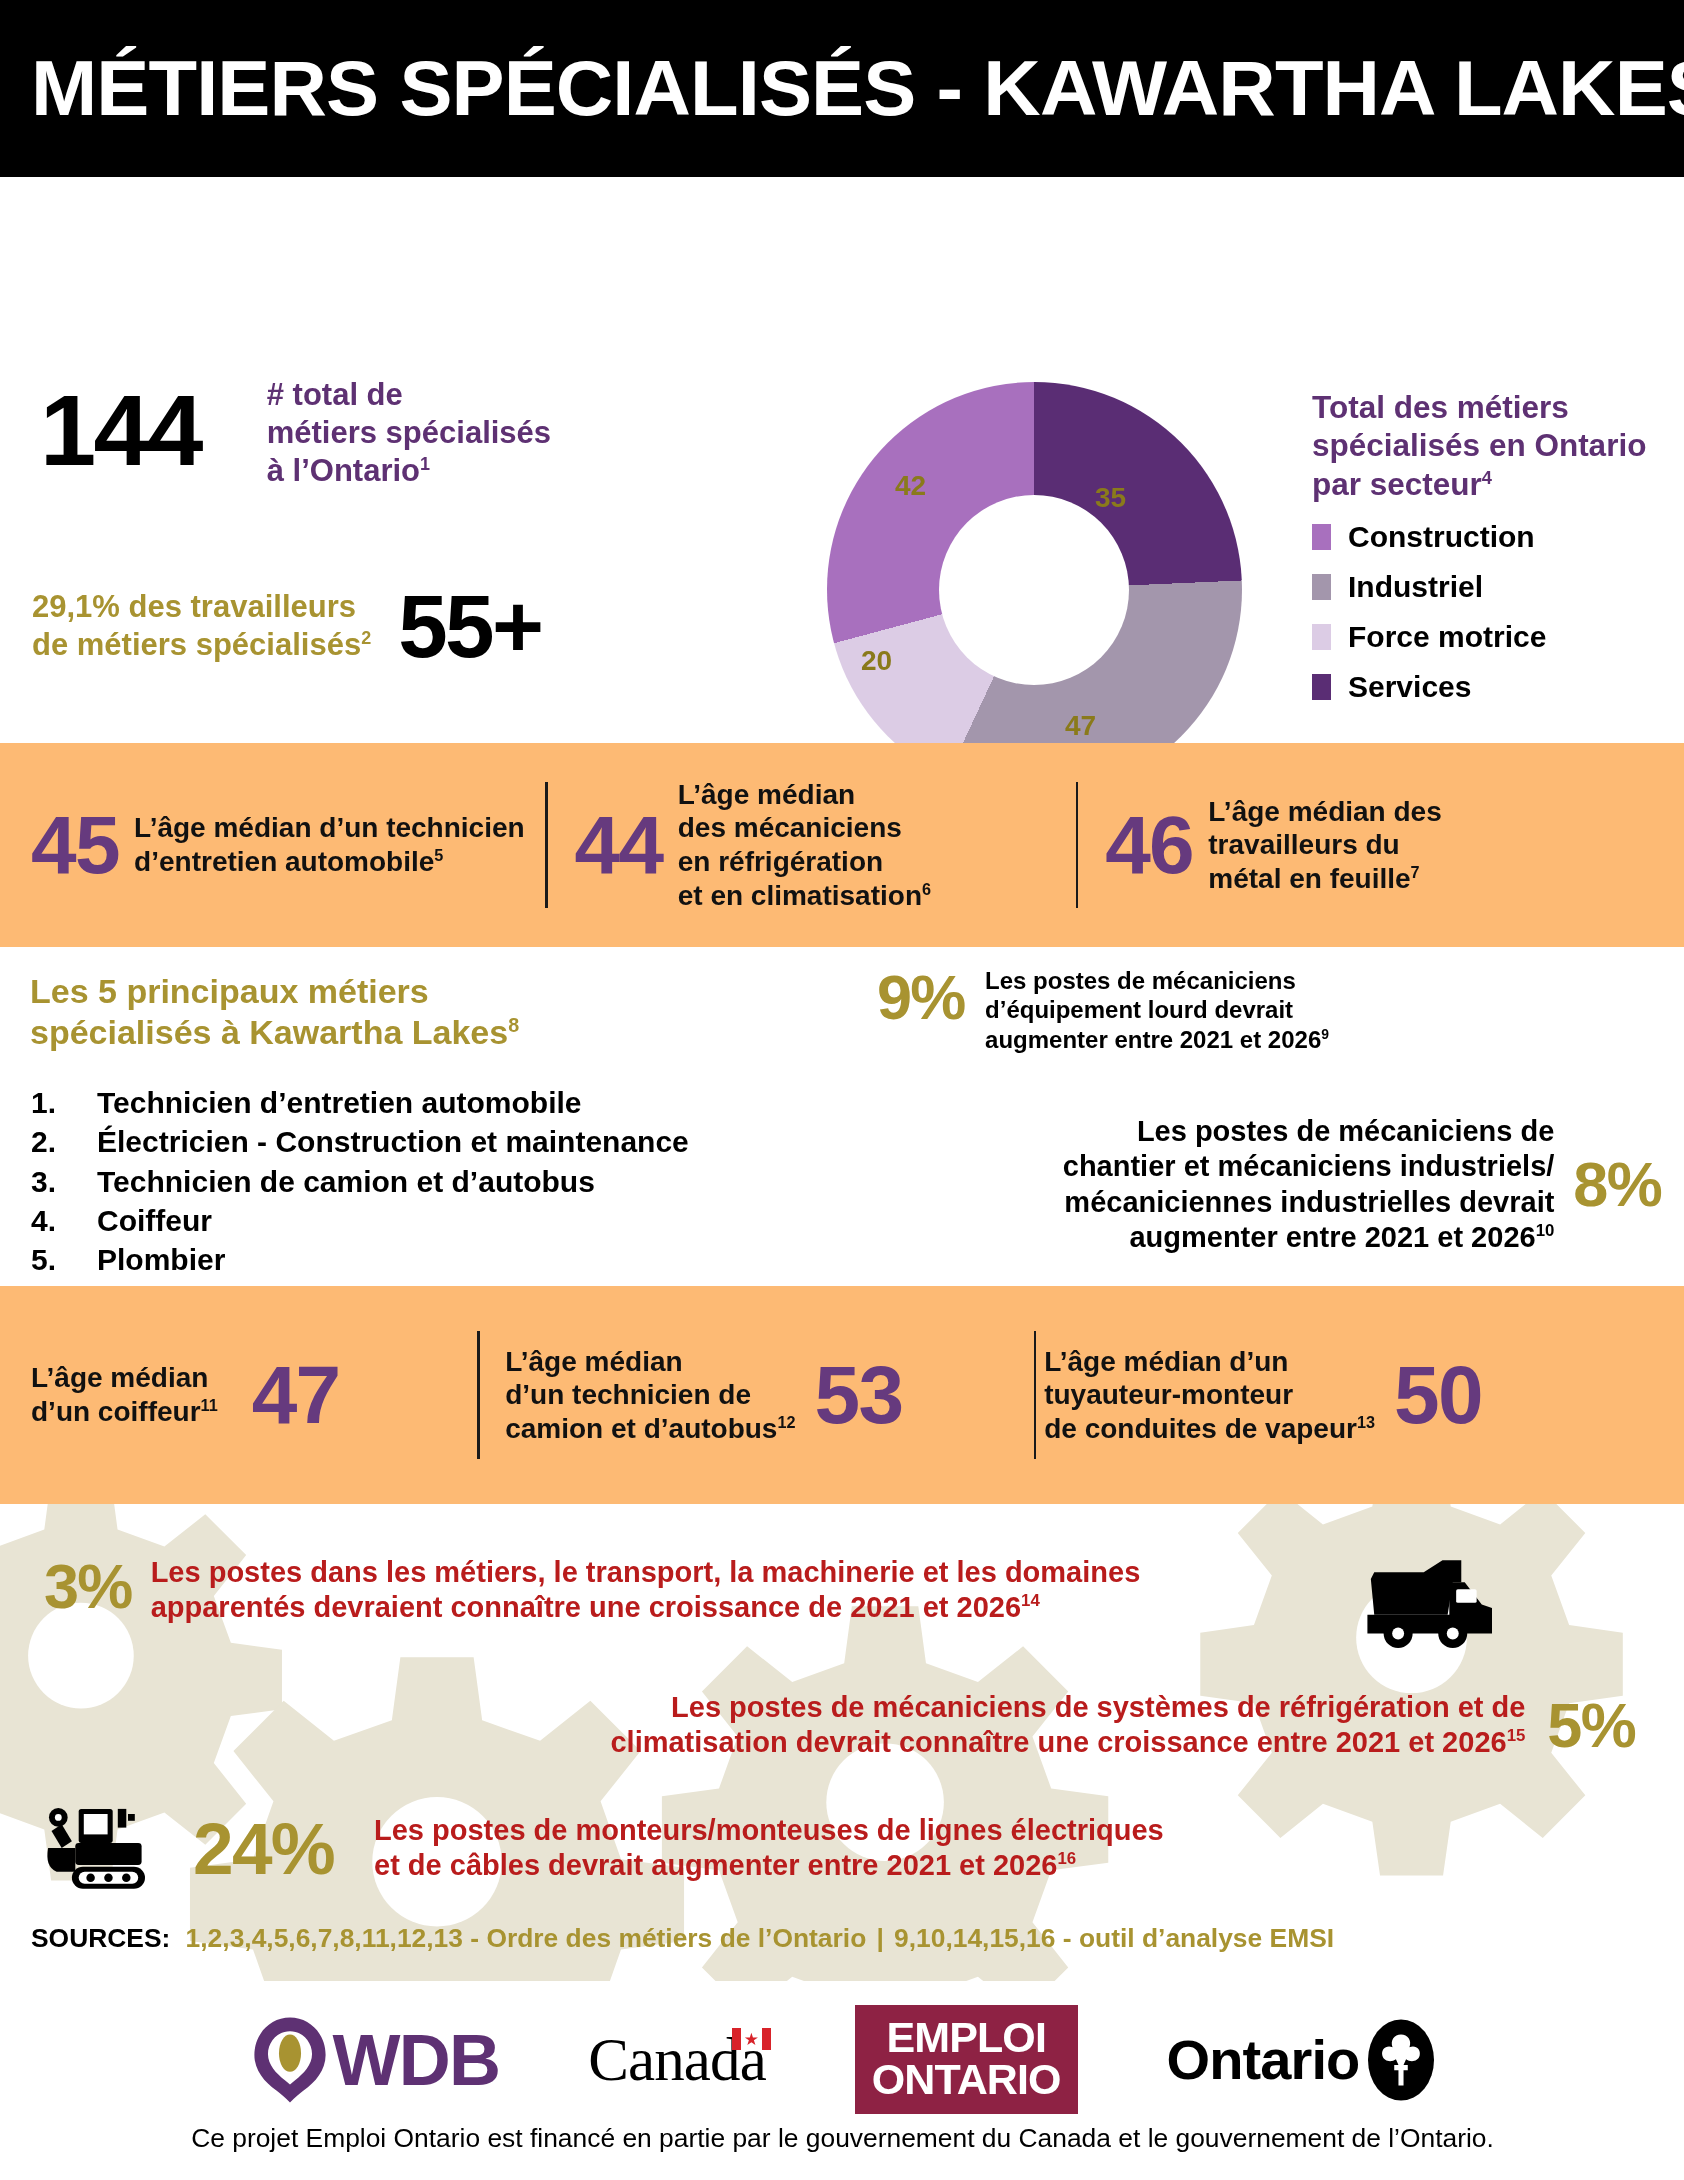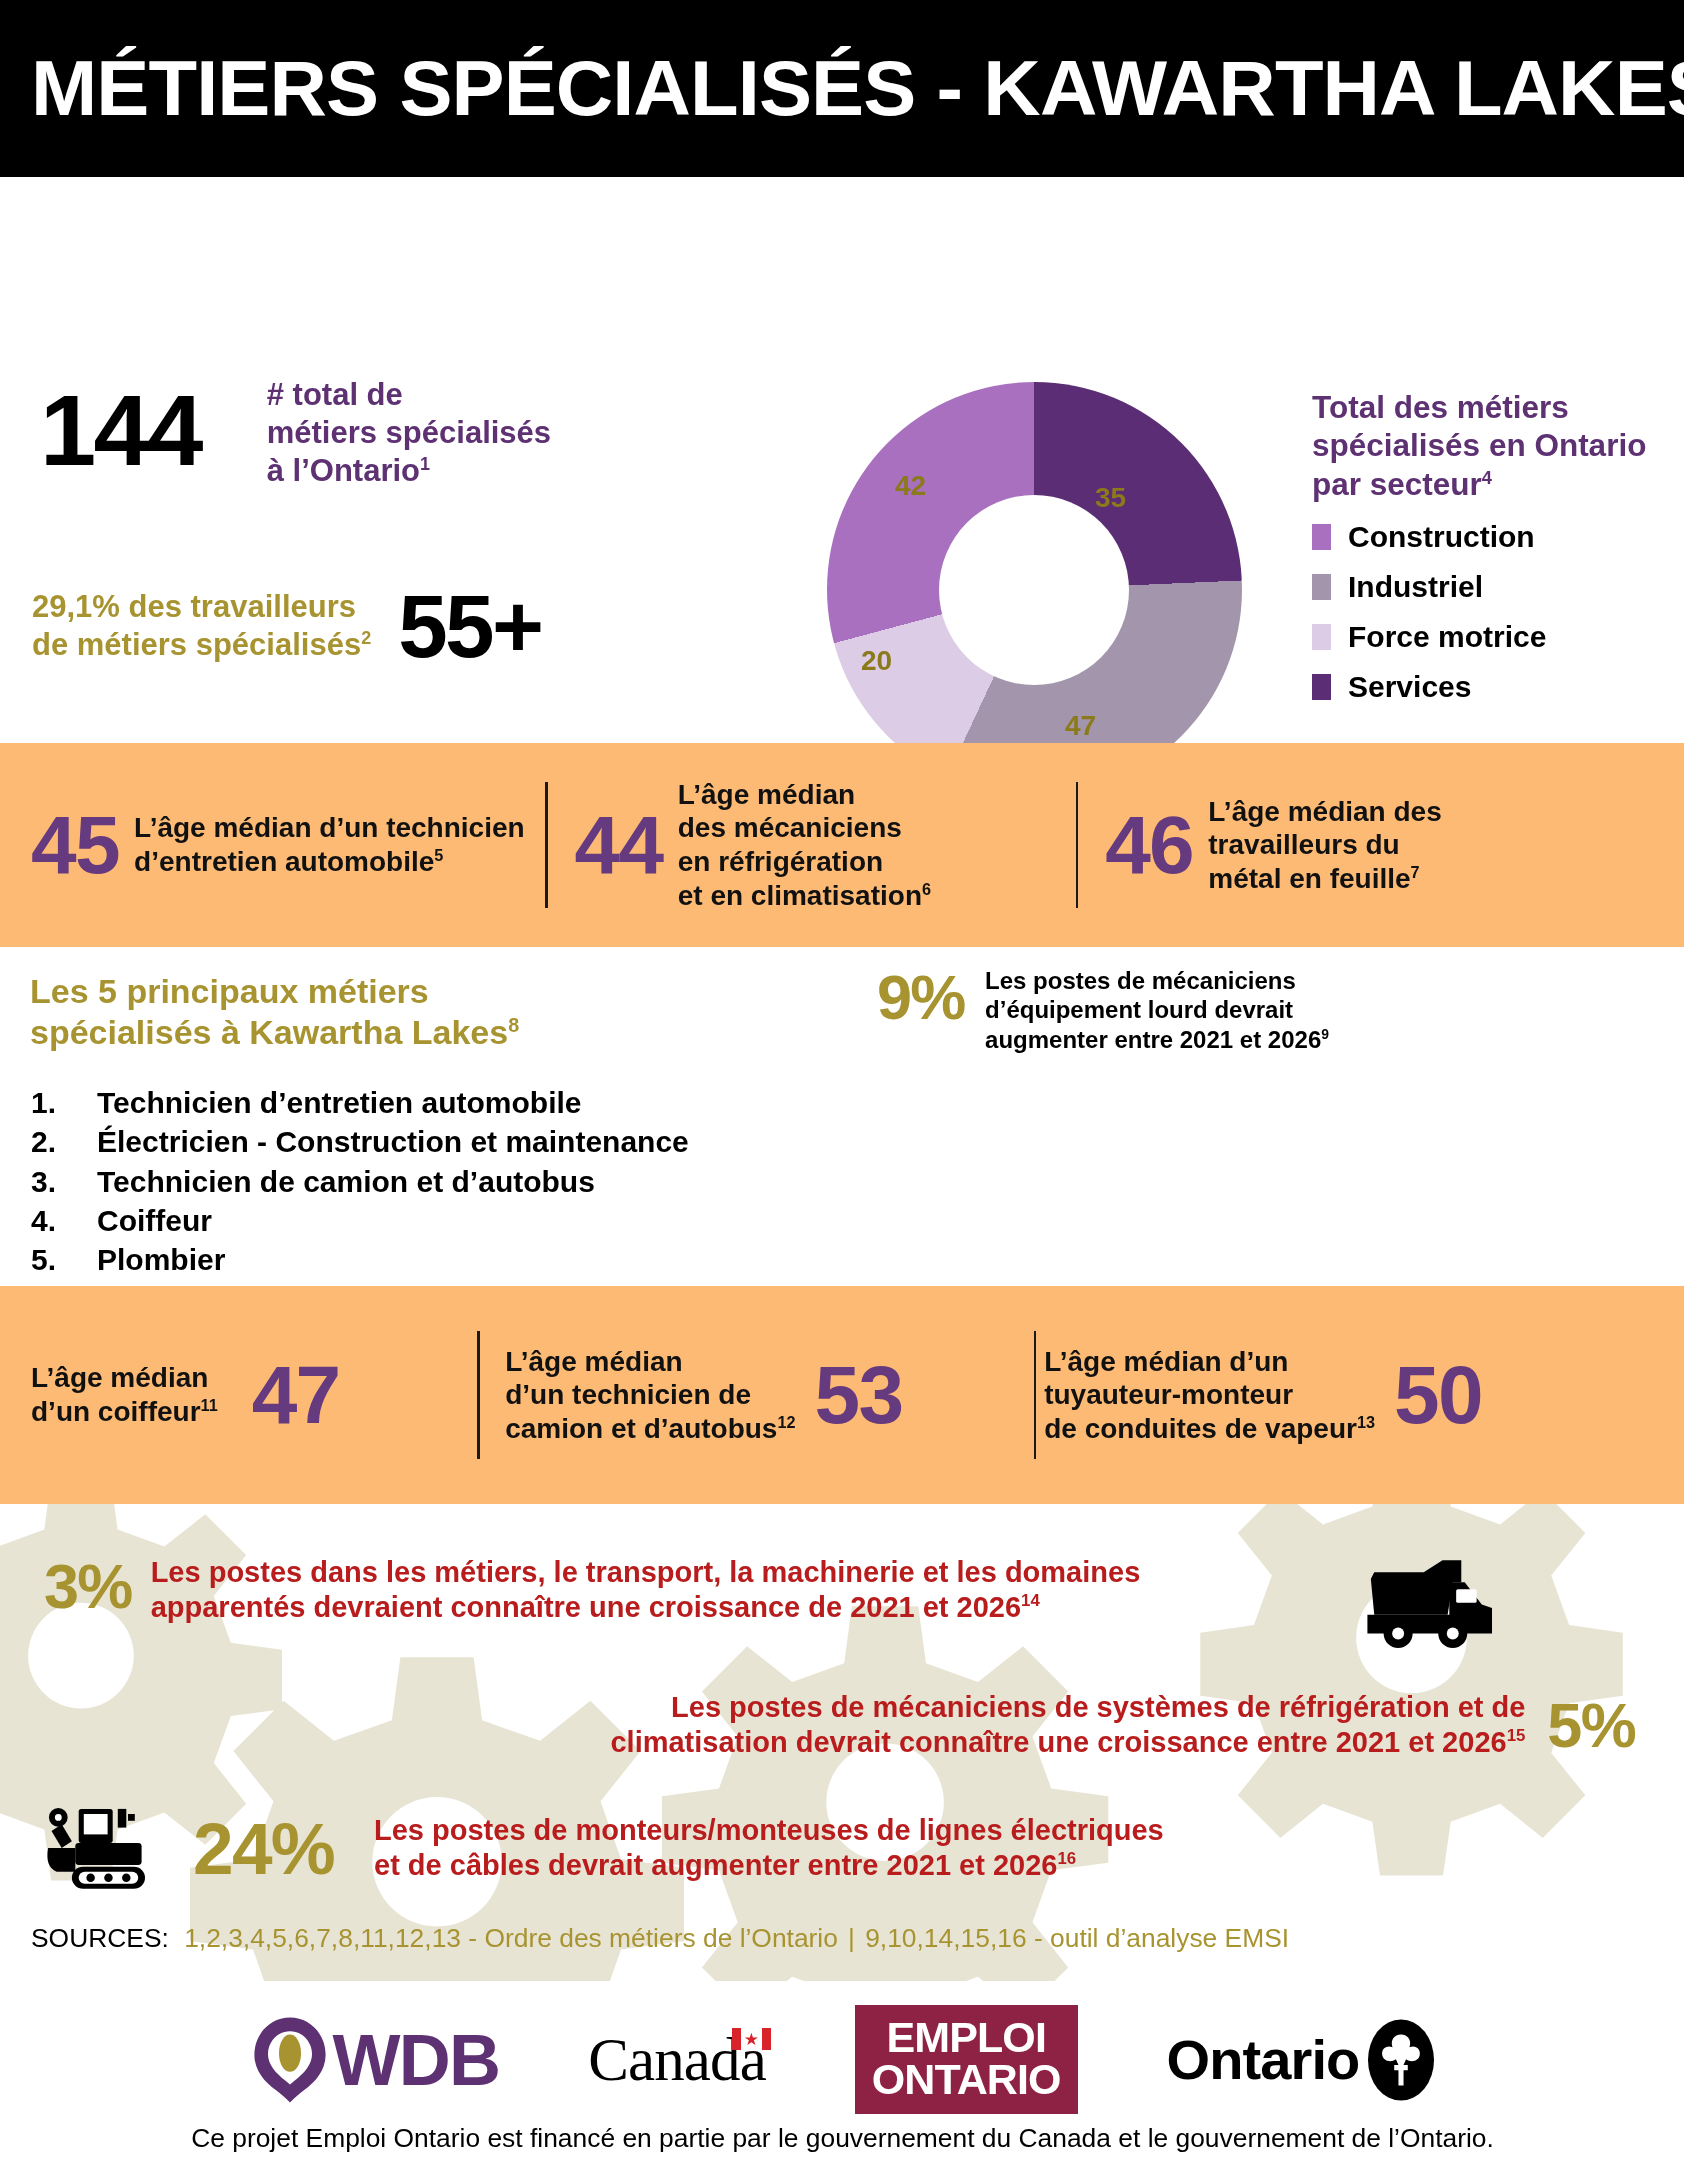--- a/index.html
+++ b/index.html
@@ -327,21 +327,21 @@
     flex: 0 0 auto;
   }
   .pct-24 { font-size: 73px; }
 
   .sources {
     position: absolute;
     left: 31px; top: 419px;
     display: flex;
     align-items: baseline;
     font-size: 26.4px;
-    font-weight: 400;
+    font-weight: 700;
   }
   .sources-label { color: #000000; margin-right: 15.3px; }
   .sources-text  { color: #A89331; }
   .sources-sep   { color: #A89331; padding: 0 10.2px; }
 
   
   .logos {
     position: absolute;
     left: 0; top: 2000px;
     width: 100%;
@@ -574,20 +574,31 @@
       <div class="pct-gold">9%</div>
       <div class="pct-body">
         <div>Les postes de mécaniciens</div>
         <div>d’équipement lourd devrait</div>
         <div>
           <span>augmenter entre 2021 et 2026</span><sup>9</sup>
         </div>
       </div>
     </div>
 
+    <div class="pct8-row">
+      <div class="pct-body-right">
+        <div>Les postes de mécaniciens de</div>
+        <div>chantier et mécaniciens industriels/</div>
+        <div>mécaniciennes industrielles devrait</div>
+        <div>
+          <span>augmenter entre 2021 et 2026</span><sup>10</sup>
+        </div>
+      </div>
+      <div class="pct-gold pct8">8%</div>
+    </div>
   </div>
 
   <div class="band band2">
     <div class="band-cell" style="width:477px; padding-left:31px;">
       <div class="band-text">
         <div>L’âge médian</div>
         <div>
           <span>d’un coiffeur</span><sup>11</sup>
         </div>
       </div>

